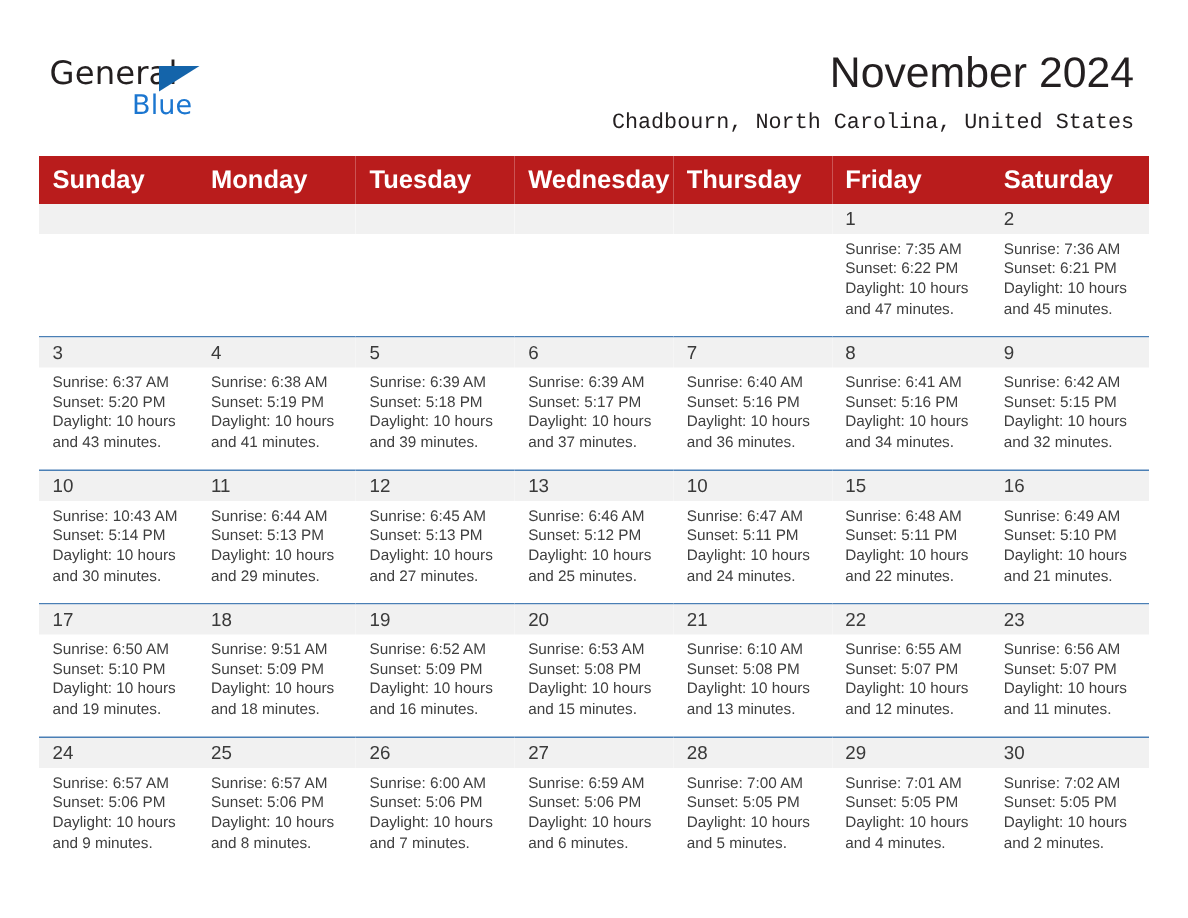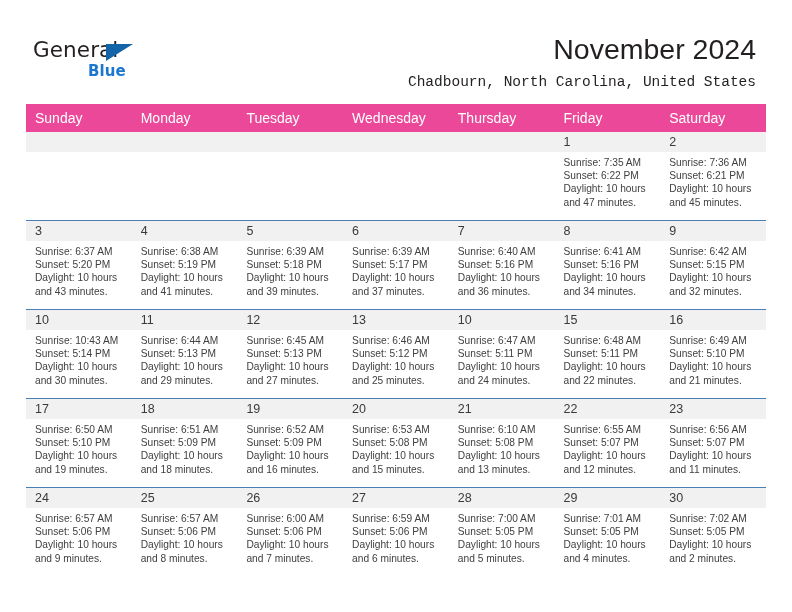--- a/index.html
+++ b/index.html
@@ -53,23 +53,23 @@
     top: 5px;
     width: 0;
     height: 0;
     border-left: 27px solid #1464aa;
     border-bottom: 17px solid transparent;
   }
   .logo-blue {
     position: absolute;
     left: 55px;
     top: 21px;
-    font-size: 15px;
+    font-size: 18px;
     font-family: "DejaVu Sans", sans-serif;
-    font-weight: 700;
+    font-weight: 400;
     color: #1b76d0;
     letter-spacing: 0.1px;
     line-height: 22px;
   }
   .title-block {
     position: absolute;
     right: 36px;
     top: 32px;
     text-align: right;
     margin-left: 44px;
@@ -94,24 +94,24 @@
   
   .calendar {
     position: absolute;
     left: 26px;
     top: 104px;
     width: 740px;
     border-collapse: collapse;
     table-layout: fixed;
   }
   .calendar th {
-    background: #ec4899;
+    background: #b91c1c;
     color: #ffffff;
-    font-size: 14px;
-    font-weight: 400;
+    font-size: 17px;
+    font-weight: 700;
     text-align: left;
     padding: 6px 0 6px 9px;
     height: 11px;
     border: none;
   }
   .calendar td {
     vertical-align: top;
     padding: 0;
     border: none;
     height: 88px;
@@ -404,21 +404,21 @@
                 <div>Sunset: 5:10 PM</div>
                 <div>Daylight: 10 hours</div>
                 <div>and 19 minutes.</div>
               </div>
             </div>
           </td>
           <td>
             <div class="cell-inner">
               <div class="daynum-band">18</div>
               <div class="cell-body">
-                <div>Sunrise: 6:51 AM</div>
+                <div>Sunrise: 9:51 AM</div>
                 <div>Sunset: 5:09 PM</div>
                 <div>Daylight: 10 hours</div>
                 <div>and 18 minutes.</div>
               </div>
             </div>
           </td>
           <td>
             <div class="cell-inner">
               <div class="daynum-band">19</div>
               <div class="cell-body">

